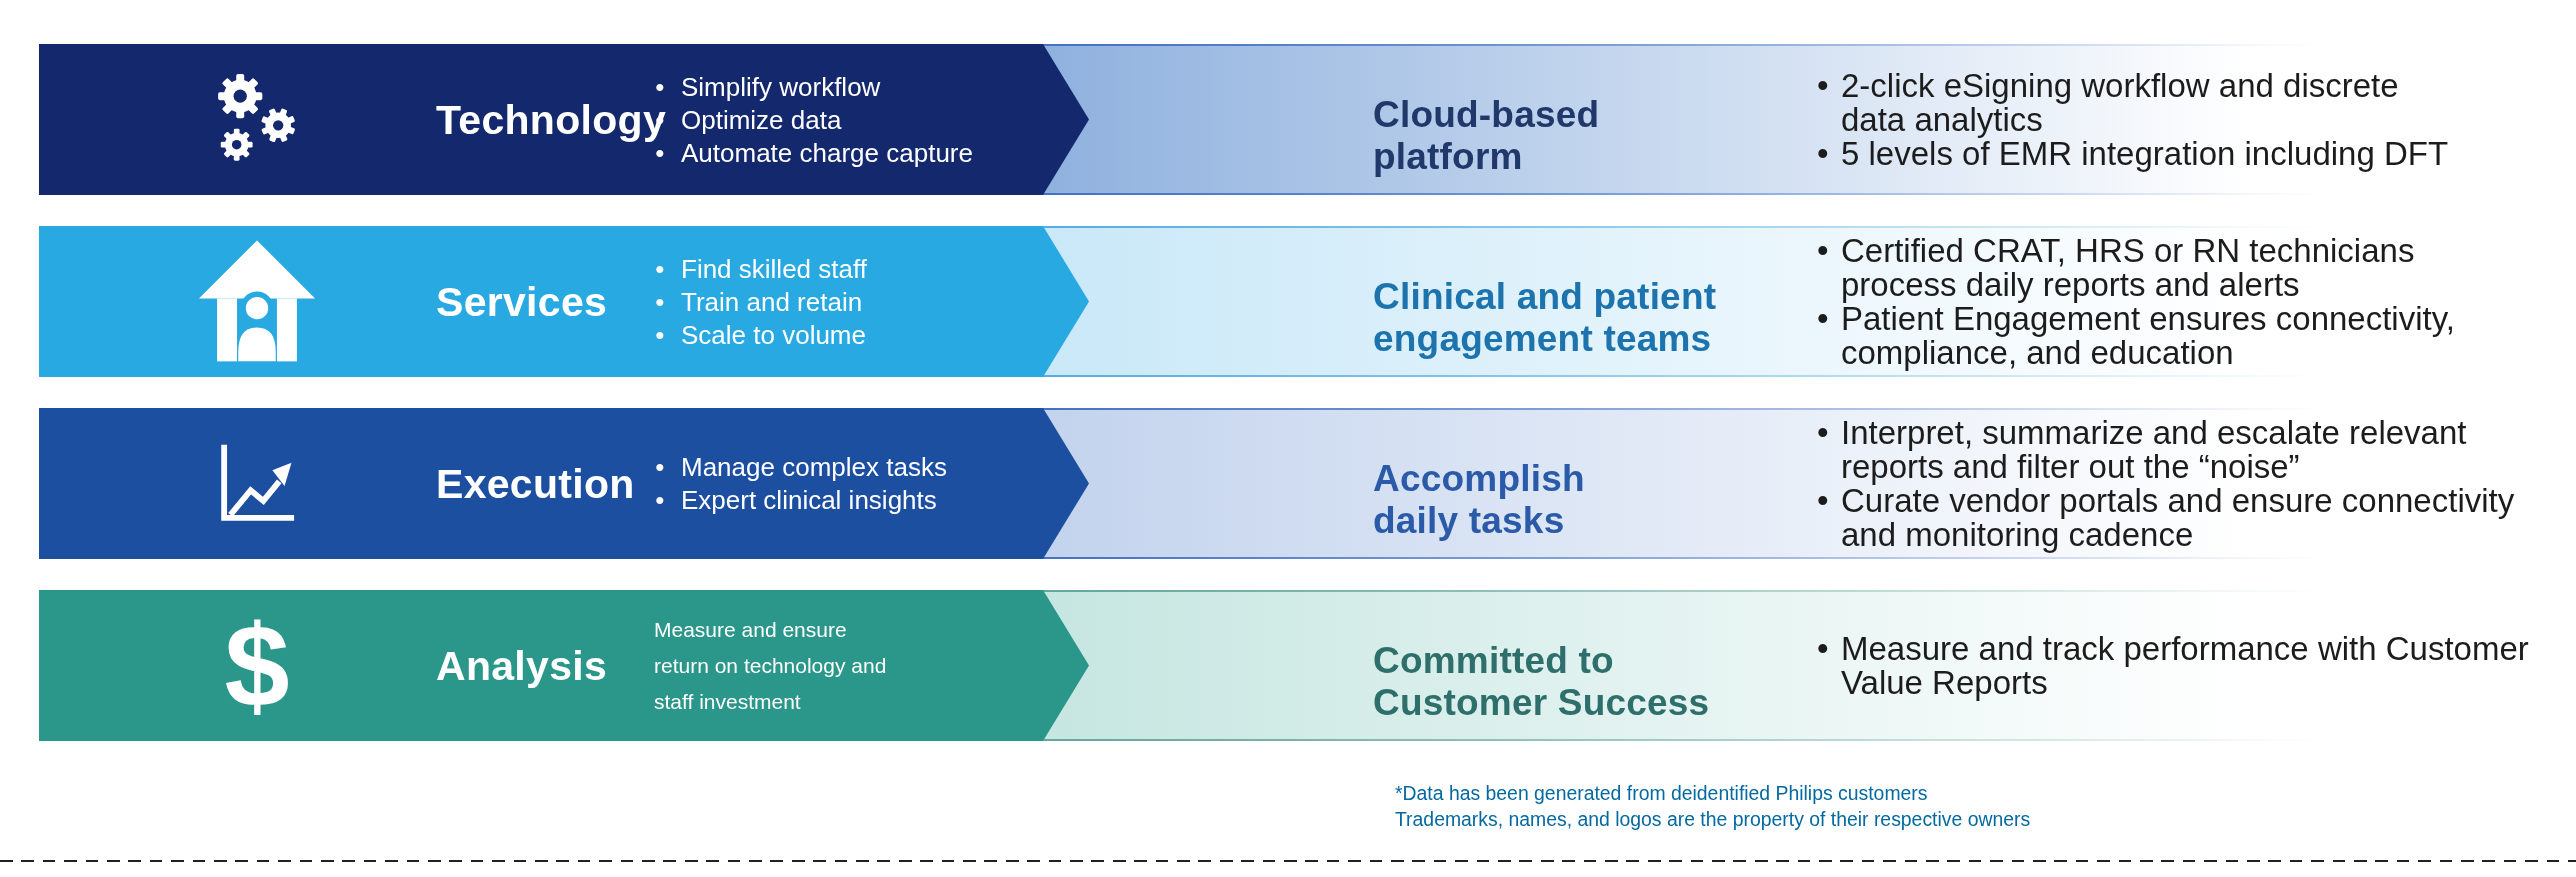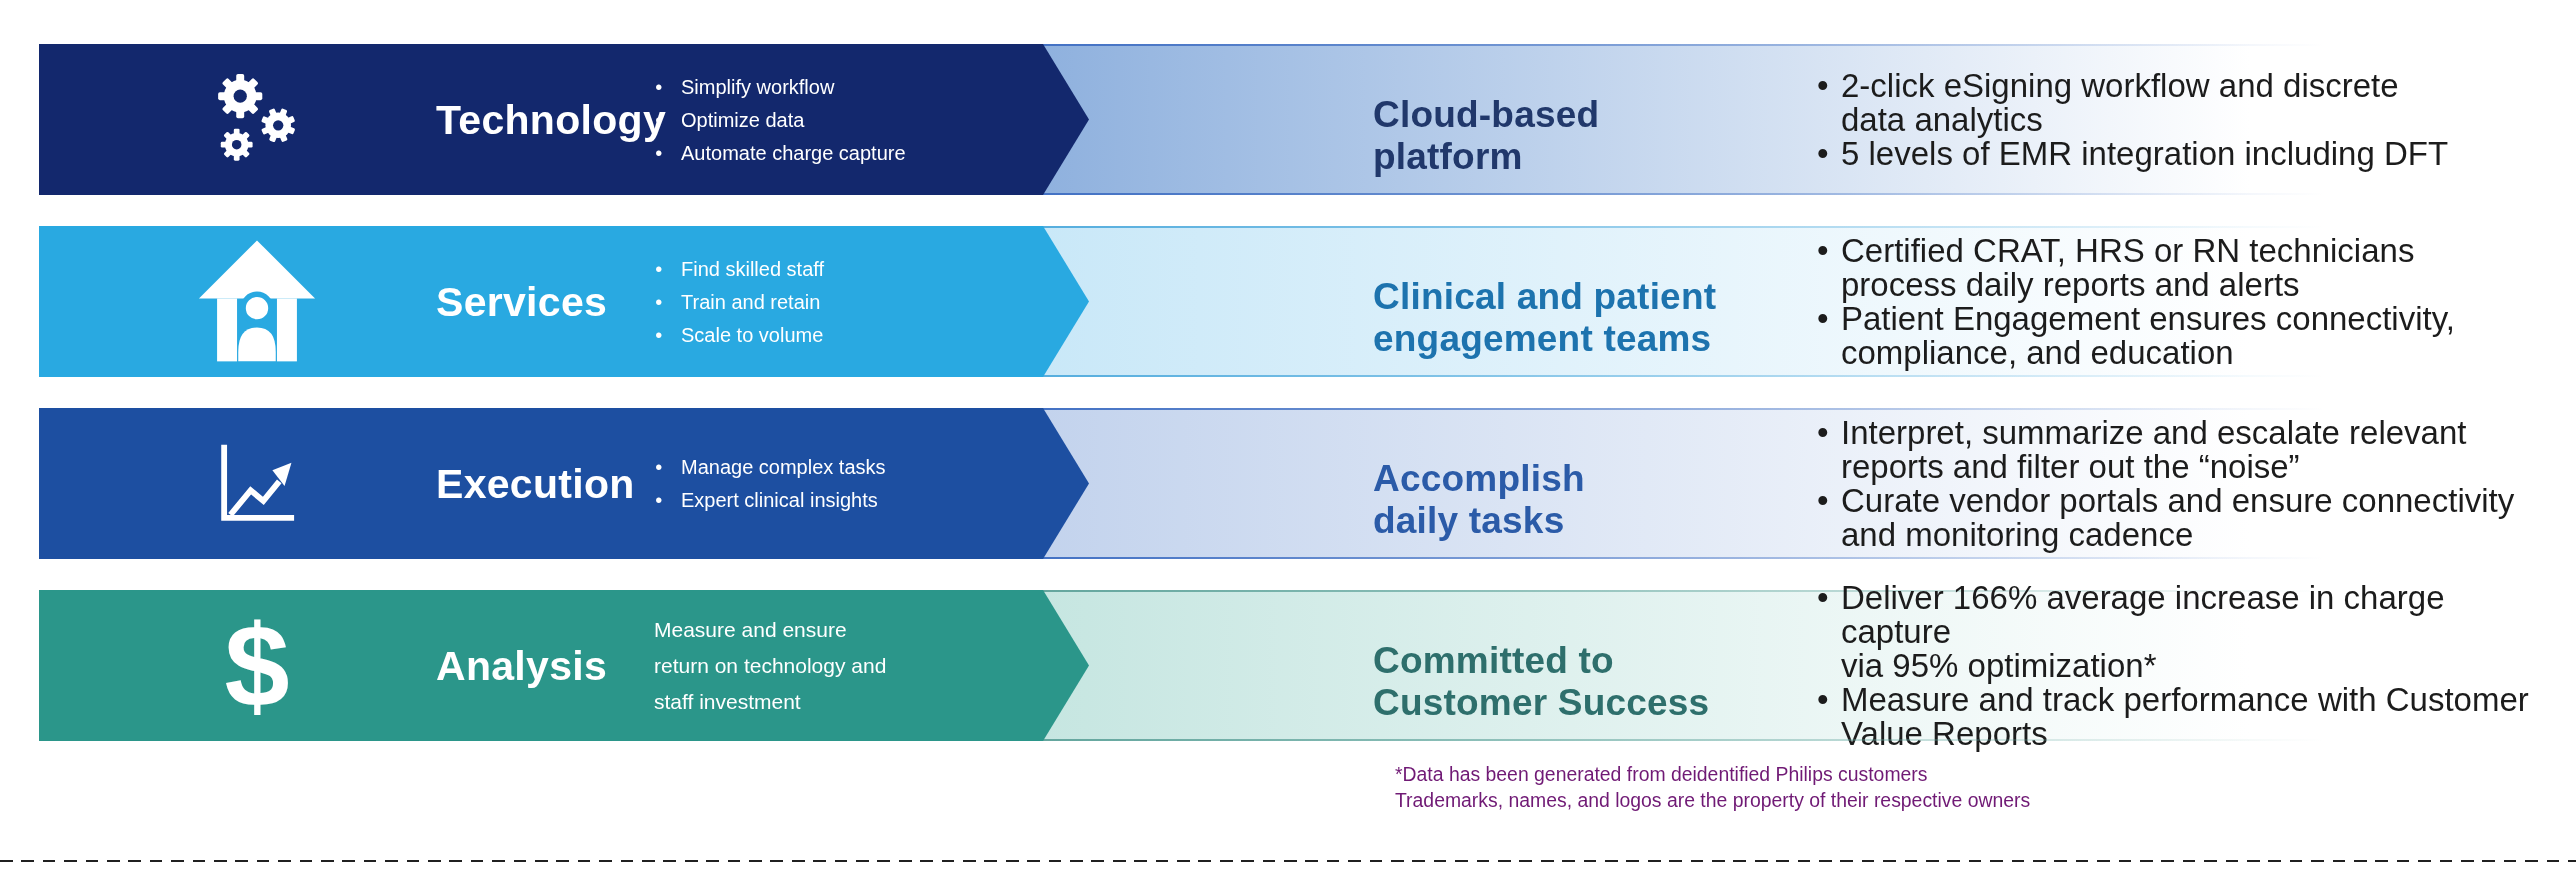--- a/index.html
+++ b/index.html
@@ -35,21 +35,21 @@
   }
   .dollar{font-size:117px;font-weight:700;line-height:1;color:#ffffff;}
 
   .title{
     position:absolute;left:397px;top:50%;transform:translateY(-50%);
     margin:0;color:#ffffff;font-size:41px;font-weight:700;letter-spacing:0.3px;white-space:nowrap;
   }
 
   .left-items{
     position:absolute;left:615px;top:50%;transform:translateY(-50%);
-    list-style:none;margin:0;padding:0;color:#ffffff;font-size:20px;line-height:33px;
+    list-style:none;margin:0;padding:0;color:#ffffff;font-size:26px;line-height:33px;
   }
   .left-items li{position:relative;padding-left:27px;white-space:pre-line;}
   .left-items li::before{content:"\2022";position:absolute;left:1.3px;top:0;}
 
   .left-text{
     position:absolute;left:615px;top:50%;transform:translateY(-50%);
     color:#ffffff;font-size:21px;line-height:36px;white-space:pre-line;
   }
 
   .headline{
@@ -59,22 +59,22 @@
   }
 
   .right-items{
     position:absolute;left:774px;top:50%;transform:translateY(-50%);
     list-style:none;margin:0;padding:0;color:#1c1c1c;font-size:33px;line-height:34px;
   }
   .right-items li{position:relative;padding-left:24px;white-space:pre-line;}
   .right-items li::before{content:"\2022";position:absolute;left:0;top:0;}
 
   .footnote{
-    position:absolute;left:1395px;top:761px;
-    font-size:19.4px;line-height:26px;color:#701a75;
+    position:absolute;left:1395px;top:780px;
+    font-size:19.4px;line-height:26px;color:#0369a1;
   }
 
   .dashed-line{
     position:absolute;left:0;top:860px;width:2576px;height:2px;
     background:repeating-linear-gradient(90deg,#202020 0 12.7px,transparent 12.7px 21.4px);
   }
 </style>
 </head>
 <body>
 
@@ -189,22 +189,20 @@
         <li>Expert clinical insights</li>
       </ul>
     </div>
   </section>
 
   <section class="row" style="--bar: #2b968a; --panel-from: #c6e6e1; --panel-border: #64a69e; --headline: #2e6f6c;">
     <div class="panel">
       <h2 class="headline">Committed to
 Customer Success</h2>
       <ul class="right-items">
-        <li>Deliver 166% average increase in charge capture
-via 95% optimization*</li>
         <li>Measure and track performance with Customer
 Value Reports</li>
       </ul>
     </div>
     <div class="bar">
       <div class="icon-box">
         <div class="dollar">$</div>
       </div>
       <h1 class="title">Analysis</h1>
       <div class="left-text">Measure and ensure

